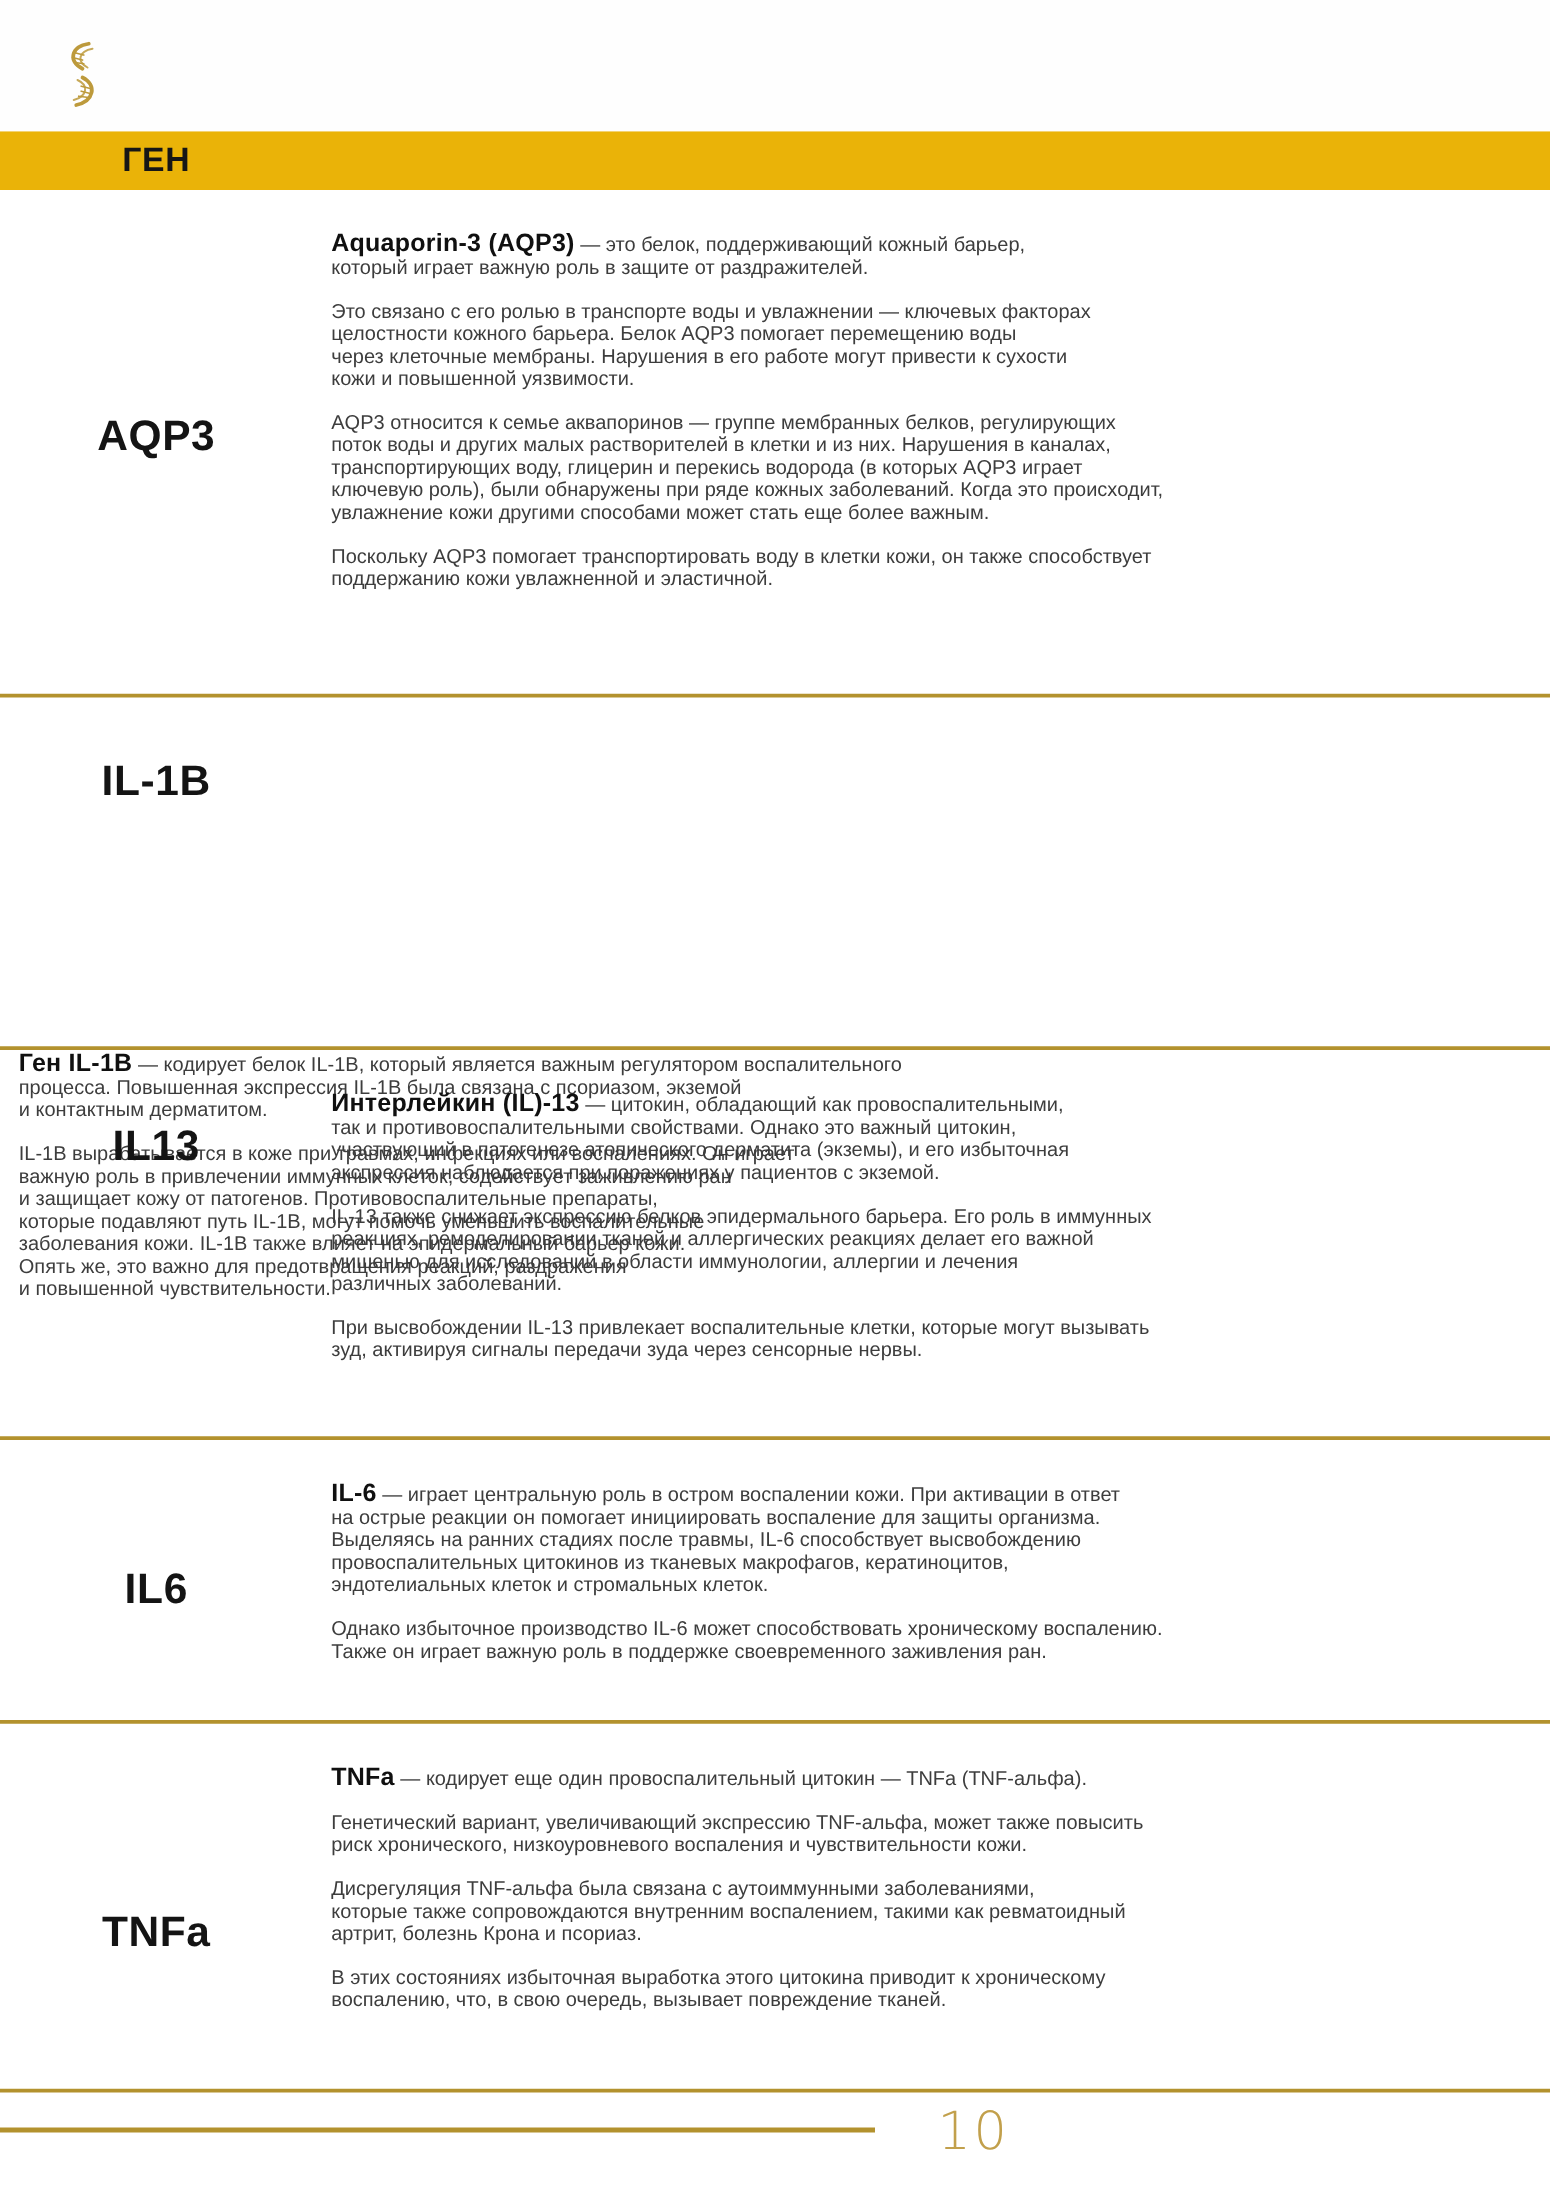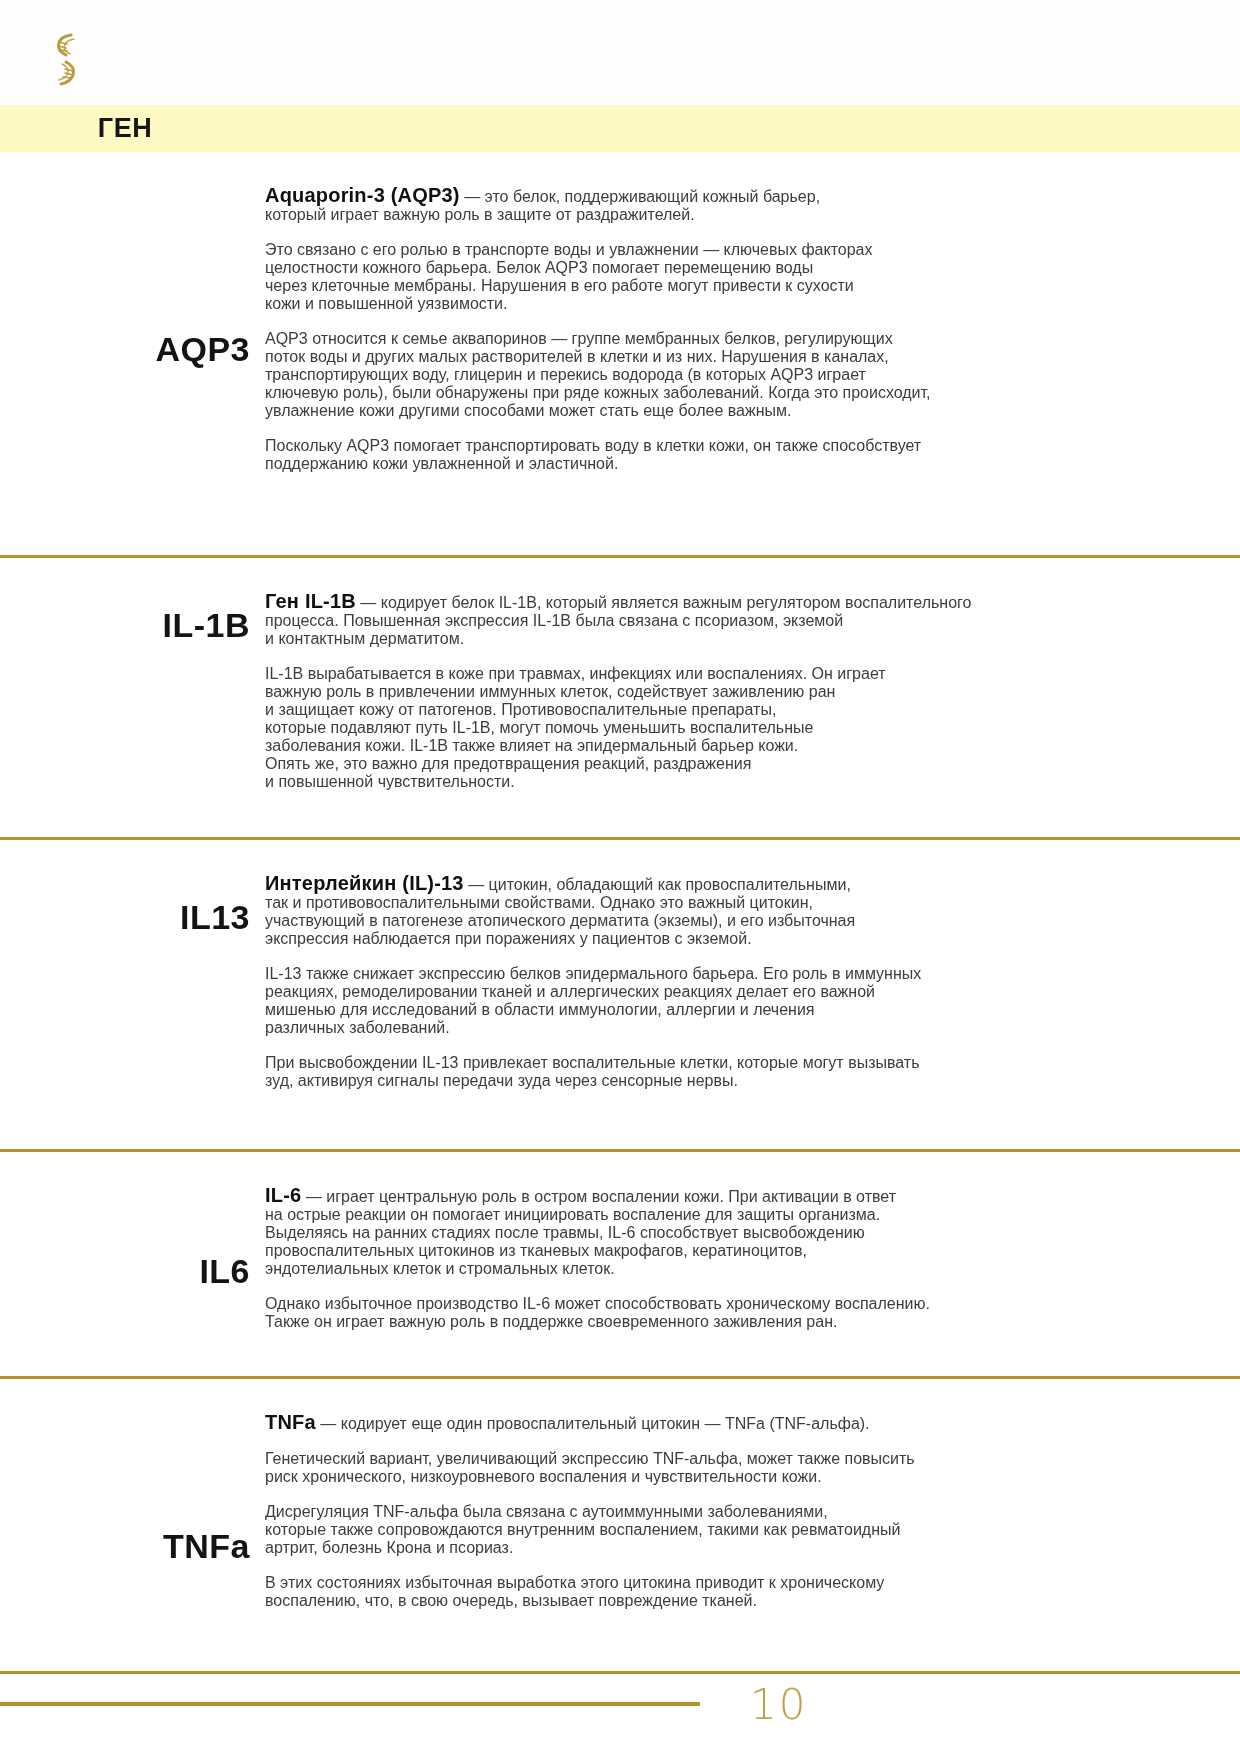--- a/index.html
+++ b/index.html
@@ -9,54 +9,54 @@
     font-family:"Liberation Sans", sans-serif;
     color:#3d3d3d;
     overflow:hidden;
     position:relative;
   }
   
   .top-bar{height:105px;position:relative;background:#fefefe;}
   .logo{position:absolute;left:50px;top:32px;width:32px;height:56px;}
   
   .header-band{
-    height:47px;background:#fef9c3;
+    height:47px;background:#eab308;
     display:flex;align-items:center;
   }
   .header-gene-col{
     width:250px;flex:0 0 250px;text-align:center;
     font-size:27px;font-weight:bold;color:#161616;letter-spacing:.5px;
   }
   .header-desc-col{
     flex:1;padding-left:15px;
     font-size:27px;font-weight:bold;color:#161616;letter-spacing:.5px;
   }
   
   section.gene-row{
     display:flex;box-sizing:border-box;
     border-bottom:3px solid #b3922e;
   }
-  .gene-label-col{width:250px;flex:0 0 250px;text-align:right;}
+  .gene-label-col{width:250px;flex:0 0 250px;text-align:center;}
   .gene-label{
     font-size:34px;font-weight:bold;color:#141414;letter-spacing:.5px;
   }
   .gene-text-col{
     flex:1;max-width:760px;padding-top:34px;padding-left:15px;
   }
   .gene-text-col p{
     margin:0 0 17px 0;
     font-size:16px;line-height:18px;color:#3d3d3d;
     white-space:pre-line;
   }
   b.lead{
     font-size:20px;color:#101010;letter-spacing:.2px;
   }
   
   .g0{height:406px;} .g0 .gene-label{margin-top:178px;}
-  .g1{height:282px;} .g1 .gene-label{margin-top:48px;}
+  .g1{height:282px;flex-direction:column;} .g1 .gene-label{margin-top:48px;}
   .g2{height:312px;} .g2 .gene-label{margin-top:58px;}
   .g3{height:227px;} .g3 .gene-label{margin-top:100px;}
   .g4{height:295px;border-bottom:none;} .g4 .gene-label{margin-top:148px;}
   
   .footer{display:flex;align-items:center;height:60px;gap:22px;}
   .footer-line{width:700px;height:4px;background:#b3922e;}
   .page-num{
     margin-left:28px;
     font-family:"DejaVu Sans", sans-serif;
     font-weight:200;font-size:42px;color:#c2a04c;letter-spacing:2px;

